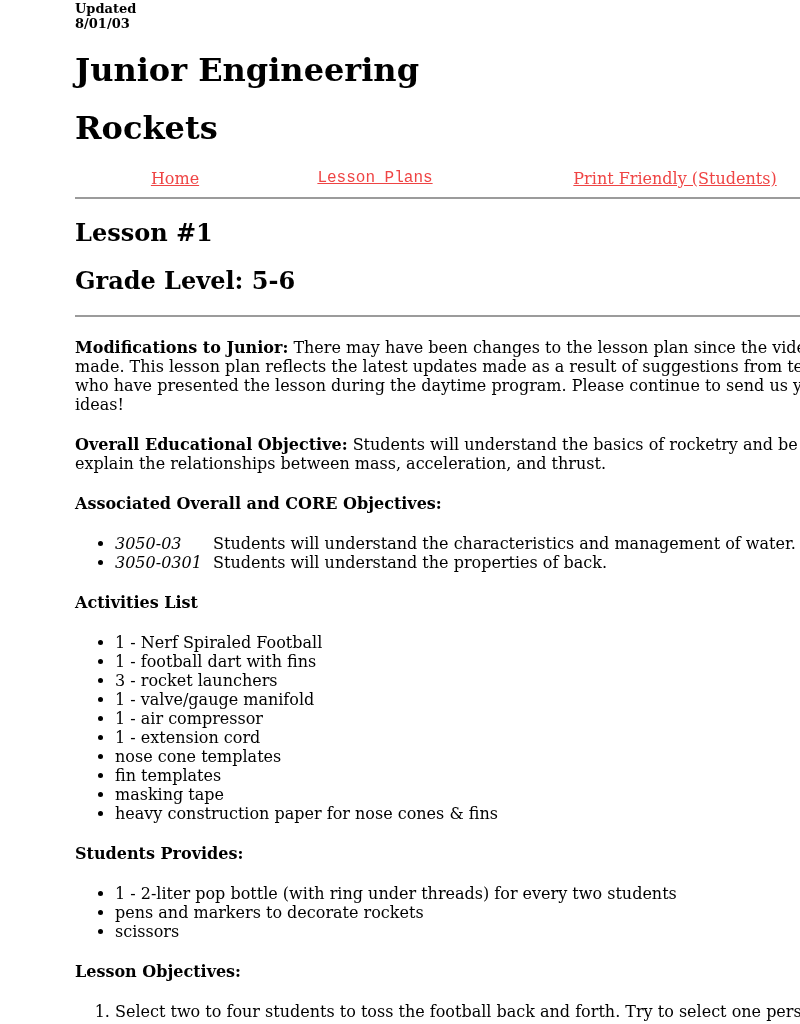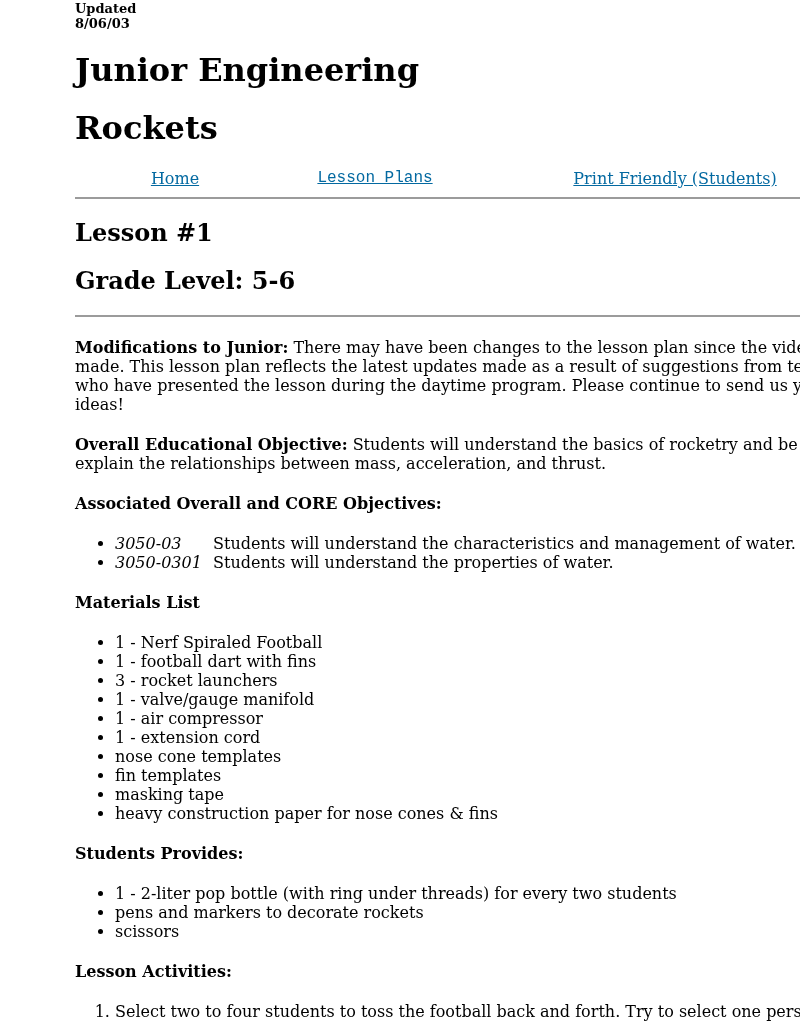--- a/index.html
+++ b/index.html
@@ -45,21 +45,21 @@
   }
   table.nav-table td {
     text-align: center;
     padding: 1px;
     font-size: 16px;
   }
   td.nav-cell-home   { width: 25%; }
   td.nav-cell-plans  { width: 25%; font-family: Liberation Mono, monospace; }
   td.nav-cell-print  { width: 50%; }
   a.nav-link {
-    color: #0369a1;
+    color: #ef4444;
     text-decoration: underline;
     cursor: pointer;
   }
   hr.divider {
     border: none;
     height: 2px;
     background-color: #9b9b9b;
     margin: 8px 0;
   }
   p.body-para {
@@ -79,21 +79,21 @@
     display: inline-block;
     width: 98px;
     font-style: italic;
   }
 </style>
 </head>
 <body>
 
 <div class="page">
 
-  <p class="updated-note"><span>Updated</span><br><span>8/06/03</span></p>
+  <p class="updated-note"><span>Updated</span><br><span>8/01/03</span></p>
 
   <h1 class="page-title">Junior Engineering</h1>
   <h1 class="page-title">Rockets</h1>
 
   <table class="nav-table">
     <tbody>
         <tr>
       <td class="nav-cell-home">
         <a class="nav-link" href="#">Home</a>
       </td>
@@ -115,24 +115,24 @@
   <hr class="divider">
 
   <p class="body-para"><b class="para-label">Modifications to Junior:</b> <span>There may have been changes to the lesson plan since the video was made. This lesson plan reflects the latest updates made as a result of suggestions from teachers who have presented the lesson during the daytime program. Please continue to send us your ideas!</span></p>
 
   <p class="body-para"><b class="para-label">Overall Educational Objective:</b> <span>Students will understand the basics of rocketry and be able to explain the relationships between mass, acceleration, and thrust.</span></p>
 
   <p class="body-para"><b class="para-label">Associated Overall and CORE Objectives:</b></p>
 
   <ul class="bullet-list">
     <li><span class="objective-code">3050-03</span><span>Students will understand the characteristics and management of water.</span></li>
-    <li><span class="objective-code">3050-0301</span><span>Students will understand the properties of water.</span></li>
+    <li><span class="objective-code">3050-0301</span><span>Students will understand the properties of back.</span></li>
   </ul>
 
-  <p class="body-para"><b class="para-label">Materials List</b></p>
+  <p class="body-para"><b class="para-label">Activities List</b></p>
 
   <ul class="bullet-list">
     <li>1 - Nerf Spiraled Football</li>
     <li>1 - football dart with fins</li>
     <li>3 - rocket launchers</li>
     <li>1 - valve/gauge manifold</li>
     <li>1 - air compressor</li>
     <li>1 - extension cord</li>
     <li>nose cone templates</li>
     <li>fin templates</li>
@@ -141,19 +141,19 @@
   </ul>
 
   <p class="body-para"><b class="para-label">Students Provides:</b></p>
 
   <ul class="bullet-list">
     <li>1 - 2-liter pop bottle (with ring under threads) for every two students</li>
     <li>pens and markers to decorate rockets</li>
     <li>scissors</li>
   </ul>
 
-  <p class="body-para"><b class="para-label">Lesson Activities:</b></p>
+  <p class="body-para"><b class="para-label">Lesson Objectives:</b></p>
 
   <ol class="numbered-list">
     <li>Select two to four students to toss the football back and forth. Try to select one person</li>
   </ol>
 
 </div>
 
 </body></html>

